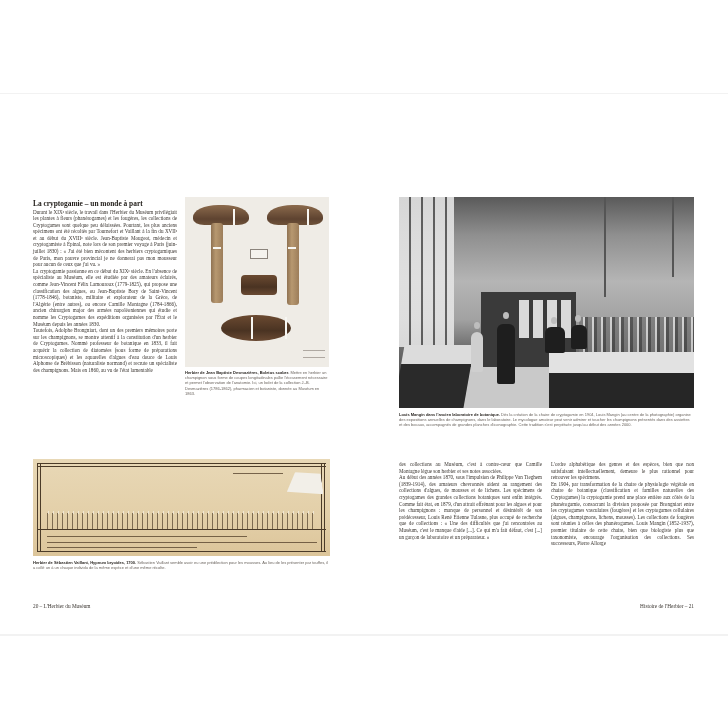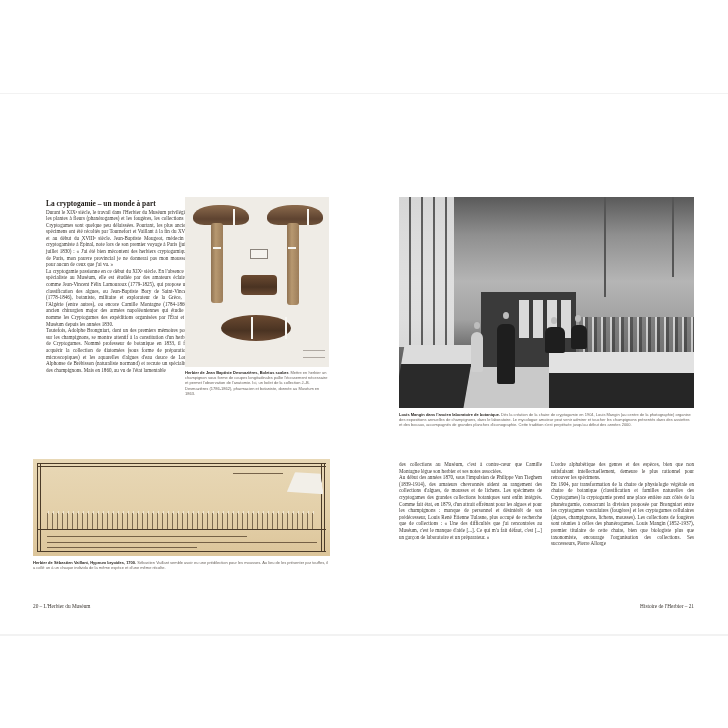--- a/index.html
+++ b/index.html
@@ -48,21 +48,21 @@
   .herb2 .ink { position: absolute; height: 0.8px; background: #5a4630; opacity: .8; }
 </style>
 </head>
 <body>
 
 <div class="rule" style="top:93px;"></div>
 <div class="rule" style="top:634px;"></div>
 
 <div class="spread"></div>
 
-<div class="abs body-text" style="left:46px; top:199px; width:144px;">
+<div class="abs body-text" style="left:33px; top:199px; width:144px;">
   <div class="heading">La cryptogamie – un monde à part</div>
   <p>Durant le XIXᵉ siècle, le travail dans l'Herbier du Muséum privilégiait les plantes à fleurs (phanérogames) et les fougères, les collections de Cryptogames sont quelque peu délaissées. Pourtant, les plus anciens spécimens ont été récoltés par Tournefort et Vaillant à la fin du XVIIᵉ et au début du XVIIIᵉ siècle. Jean-Baptiste Mougeot, médecin et cryptogamiste à Épinal, note lors de son premier voyage à Paris (juin-juillet 1830) : « J'ai été bien mécontent des herbiers cryptogamiques de Paris, mon pauvre provincial je ne donnerai pas mon mousseur pour aucun de ceux que j'ai vu. »</p>
   <p>La cryptogamie passionne en ce début du XIXᵉ siècle. En l'absence de spécialiste au Muséum, elle est étudiée par des amateurs éclairés, comme Jean-Vincent Félix Lamouroux (1779-1825), qui propose une classification des algues, ou Jean-Baptiste Bory de Saint-Vincent (1778-1846), botaniste, militaire et explorateur de la Grèce, de l'Algérie (entre autres), ou encore Camille Montagne (1784-1866), ancien chirurgien major des armées napoléoniennes qui étudie et nomme les Cryptogames des expéditions organisées par l'État et le Muséum depuis les années 1830.</p>
   <p>Toutefois, Adolphe Brongniart, dont un des premiers mémoires porte sur les champignons, se montre attentif à la constitution d'un herbier de Cryptogames. Nommé professeur de botanique en 1833, il fait acquérir la collection de diatomées (sous forme de préparations microscopiques) et les aquarelles d'algues d'eau douce de Louis Alphonse de Brébisson (naturaliste normand) et recrute un spécialiste des champignons. Mais en 1860, au vu de l'état lamentable</p>
 </div>
 
 <div class="abs herb1">
   <div class="cap" style="left:8px; top:8px; width:56px; height:20px;"></div>
   <div class="cap" style="left:82px; top:8px; width:56px; height:20px;"></div>
   <div class="stem" style="left:26px; top:26px; width:12px; height:80px;"></div>

